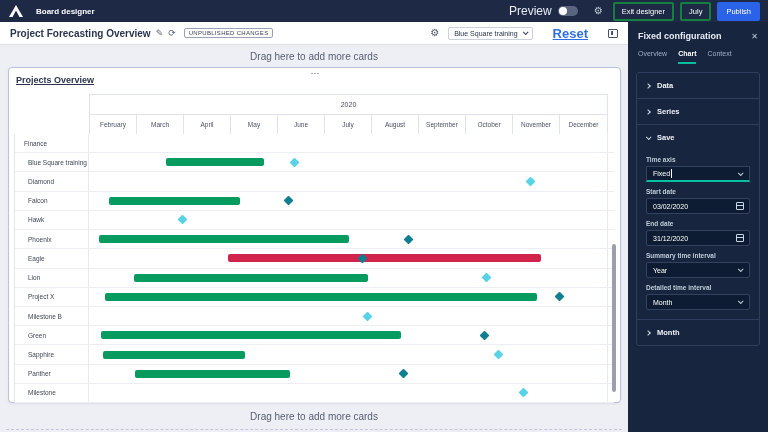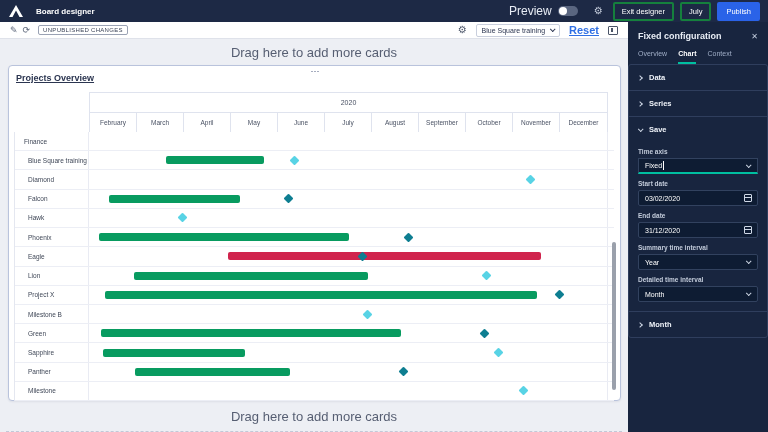--- a/index.html
+++ b/index.html
@@ -21,30 +21,30 @@
   .content-row { display:flex; height:410px; }
   .main-area { width:628px; display:flex; flex-direction:column; }
 
   
   .toolbar { height:23px; background:#fff; border-bottom:1px solid #dfe2ea; display:flex; align-items:center; padding:0 10px; gap:5px; }
   .page-title { font-size:10px; font-weight:bold; color:#2b3550; }
   .tb-icon { color:#5a6478; font-size:9px; line-height:1; cursor:pointer; }
   .badge { border:1px solid #9aa2b4; border-radius:2px; color:#3c4458; font-size:6px; letter-spacing:.3px; padding:1px 4px; margin-left:3px; }
   .tb-spacer { flex:1; }
   .ctx-select { display:flex; align-items:center; gap:5px; border:1px solid #c9cfdd; border-radius:2px; padding:2px 5px; font-size:7px; color:#2b3550; cursor:pointer; }
-  .reset-link { color:#2f6fe4; font-size:11px; font-weight:bold; margin:0 4px; cursor:pointer;text-decoration:underline; }
+  .reset-link { color:#2f6fe4; font-size:13px; font-weight:bold; margin:0 15px; cursor:pointer;text-decoration:underline; }
   .panel-toggle-icon { width:10px; height:9px; border:1px solid #4a5468; border-radius:1px; position:relative; cursor:pointer; }
   .panel-toggle-icon::after { content:""; position:absolute; left:1.5px; top:1.5px; bottom:1.5px; width:2.5px; background:#4a5468; }
 
   .chev { display:inline-block; width:4px; height:4px; border-right:1px solid currentColor; border-bottom:1px solid currentColor; transform:rotate(45deg) translateY(-1px); }
   .chev-right { transform:rotate(-45deg); }
 
   
   .board { flex:1; background:#edeff4; position:relative; }
-  .drop-hint { text-align:center; font-size:13px; color:#565e72; padding:6px 0 5px; }
+  .drop-hint { text-align:center; font-size:10px; color:#565e72; padding:6px 0 5px; }
   .drop-hint.bottom { padding-top:8px; }
   .dashed-line { border-top:1px dashed #c2c8d8; margin:2px 6px 0; }
 
   
   .card { position:relative; margin:0 7px 0 8px; height:336px; background:#fff; border:1px solid #b9c3dc; border-radius:4px; box-shadow:0 1px 2px rgba(30,42,71,.08); }
   .card-title { position:absolute; left:7px; top:7px; font-size:9px; font-weight:bold; color:#2b3550;text-decoration:underline; }
   .drag-dots { position:absolute; left:50%; top:4px; width:9px; height:4px; transform:translateX(-50%);
     background:radial-gradient(circle at 1.5px 1.5px,#a6adbf 1px,transparent 1.1px),
                radial-gradient(circle at 4.5px 1.5px,#a6adbf 1px,transparent 1.1px),
                radial-gradient(circle at 7.5px 1.5px,#a6adbf 1px,transparent 1.1px); cursor:grab; }
@@ -66,21 +66,21 @@
   .vscroll { position:absolute; right:4px; top:176px; width:4px; height:148px; background:#9aa0ab; border-radius:2px; cursor:pointer; }
 
   
   .panel { width:140px; background:#18253f; color:#e8edf5; display:flex; flex-direction:column; }
   .panel-header { display:flex; align-items:center; justify-content:space-between; padding:9px 10px 7px; }
   .panel-title { font-size:9px; font-weight:bold; }
   .close-x { font-size:8px; color:#c3cdde; cursor:pointer; }
   .ptabs { display:flex; gap:11px; padding:2px 10px 0; }
   .ptab { font-size:7px; color:#9fadc6; padding-bottom:5px; border-bottom:2px solid transparent; cursor:pointer; }
   .ptab.active { color:#fff; font-weight:bold; border-bottom-color:#00bfa0; }
-  .sections { margin:0; border:1px solid #2f3e5d; border-radius:3px; }
+  .sections { margin:8px; border:1px solid #2f3e5d; border-radius:3px; }
   .section-row { display:flex; align-items:center; gap:7px; padding:8px 9px; font-size:7.5px; font-weight:bold; color:#f0f4fa; border-top:1px solid #2f3e5d; cursor:pointer; }
   .section-row:first-child { border-top:none; }
   .section-row .chev, .section-row .chev-right { color:#cfd8e6; }
   .axis-body { padding:0 9px 9px; }
   .field-label { font-size:6.5px; font-weight:bold; color:#c2cbda; margin:6px 0 3px; }
   .pfield { position:relative; background:#0e1c33; border:1px solid #32425f; border-radius:2px; height:16px; display:flex; align-items:center; padding:0 6px; font-size:7px; color:#fff; cursor:pointer; }
   .pfield.editing { border-radius:0; border-bottom:2px solid #00bfa0; }
   .text-cursor { width:1px; height:9px; background:#fff; margin-left:1px; }
   .pfield .chev { position:absolute; right:7px; color:#cfd8e6; }
   .cal-icon { position:absolute; right:5px; width:8px; height:8px; border:1px solid #cfd8e6; border-radius:1px; }
@@ -102,20 +102,21 @@
   <span class="gear">⚙</span>
   <button class="nav-btn">Exit designer</button>
   <button class="nav-btn">July</button>
   <button class="nav-btn primary">Publish</button>
 </div>
 
 <div class="content-row">
   <div class="main-area">
 
     <div class="toolbar">
+      <span class="page-title">Project Forecasting Overview</span>
       <span class="tb-icon">✎</span>
       <span class="tb-icon">⟳</span>
       <span class="badge">UNPUBLISHED CHANGES</span>
       <span class="tb-spacer"></span>
       <span class="gear" style="color:#4a5468;">⚙</span>
       <span class="ctx-select">
         <span>Blue Square training</span>
         <span class="chev"></span>
       </span>
       <span class="reset-link">Reset</span>

